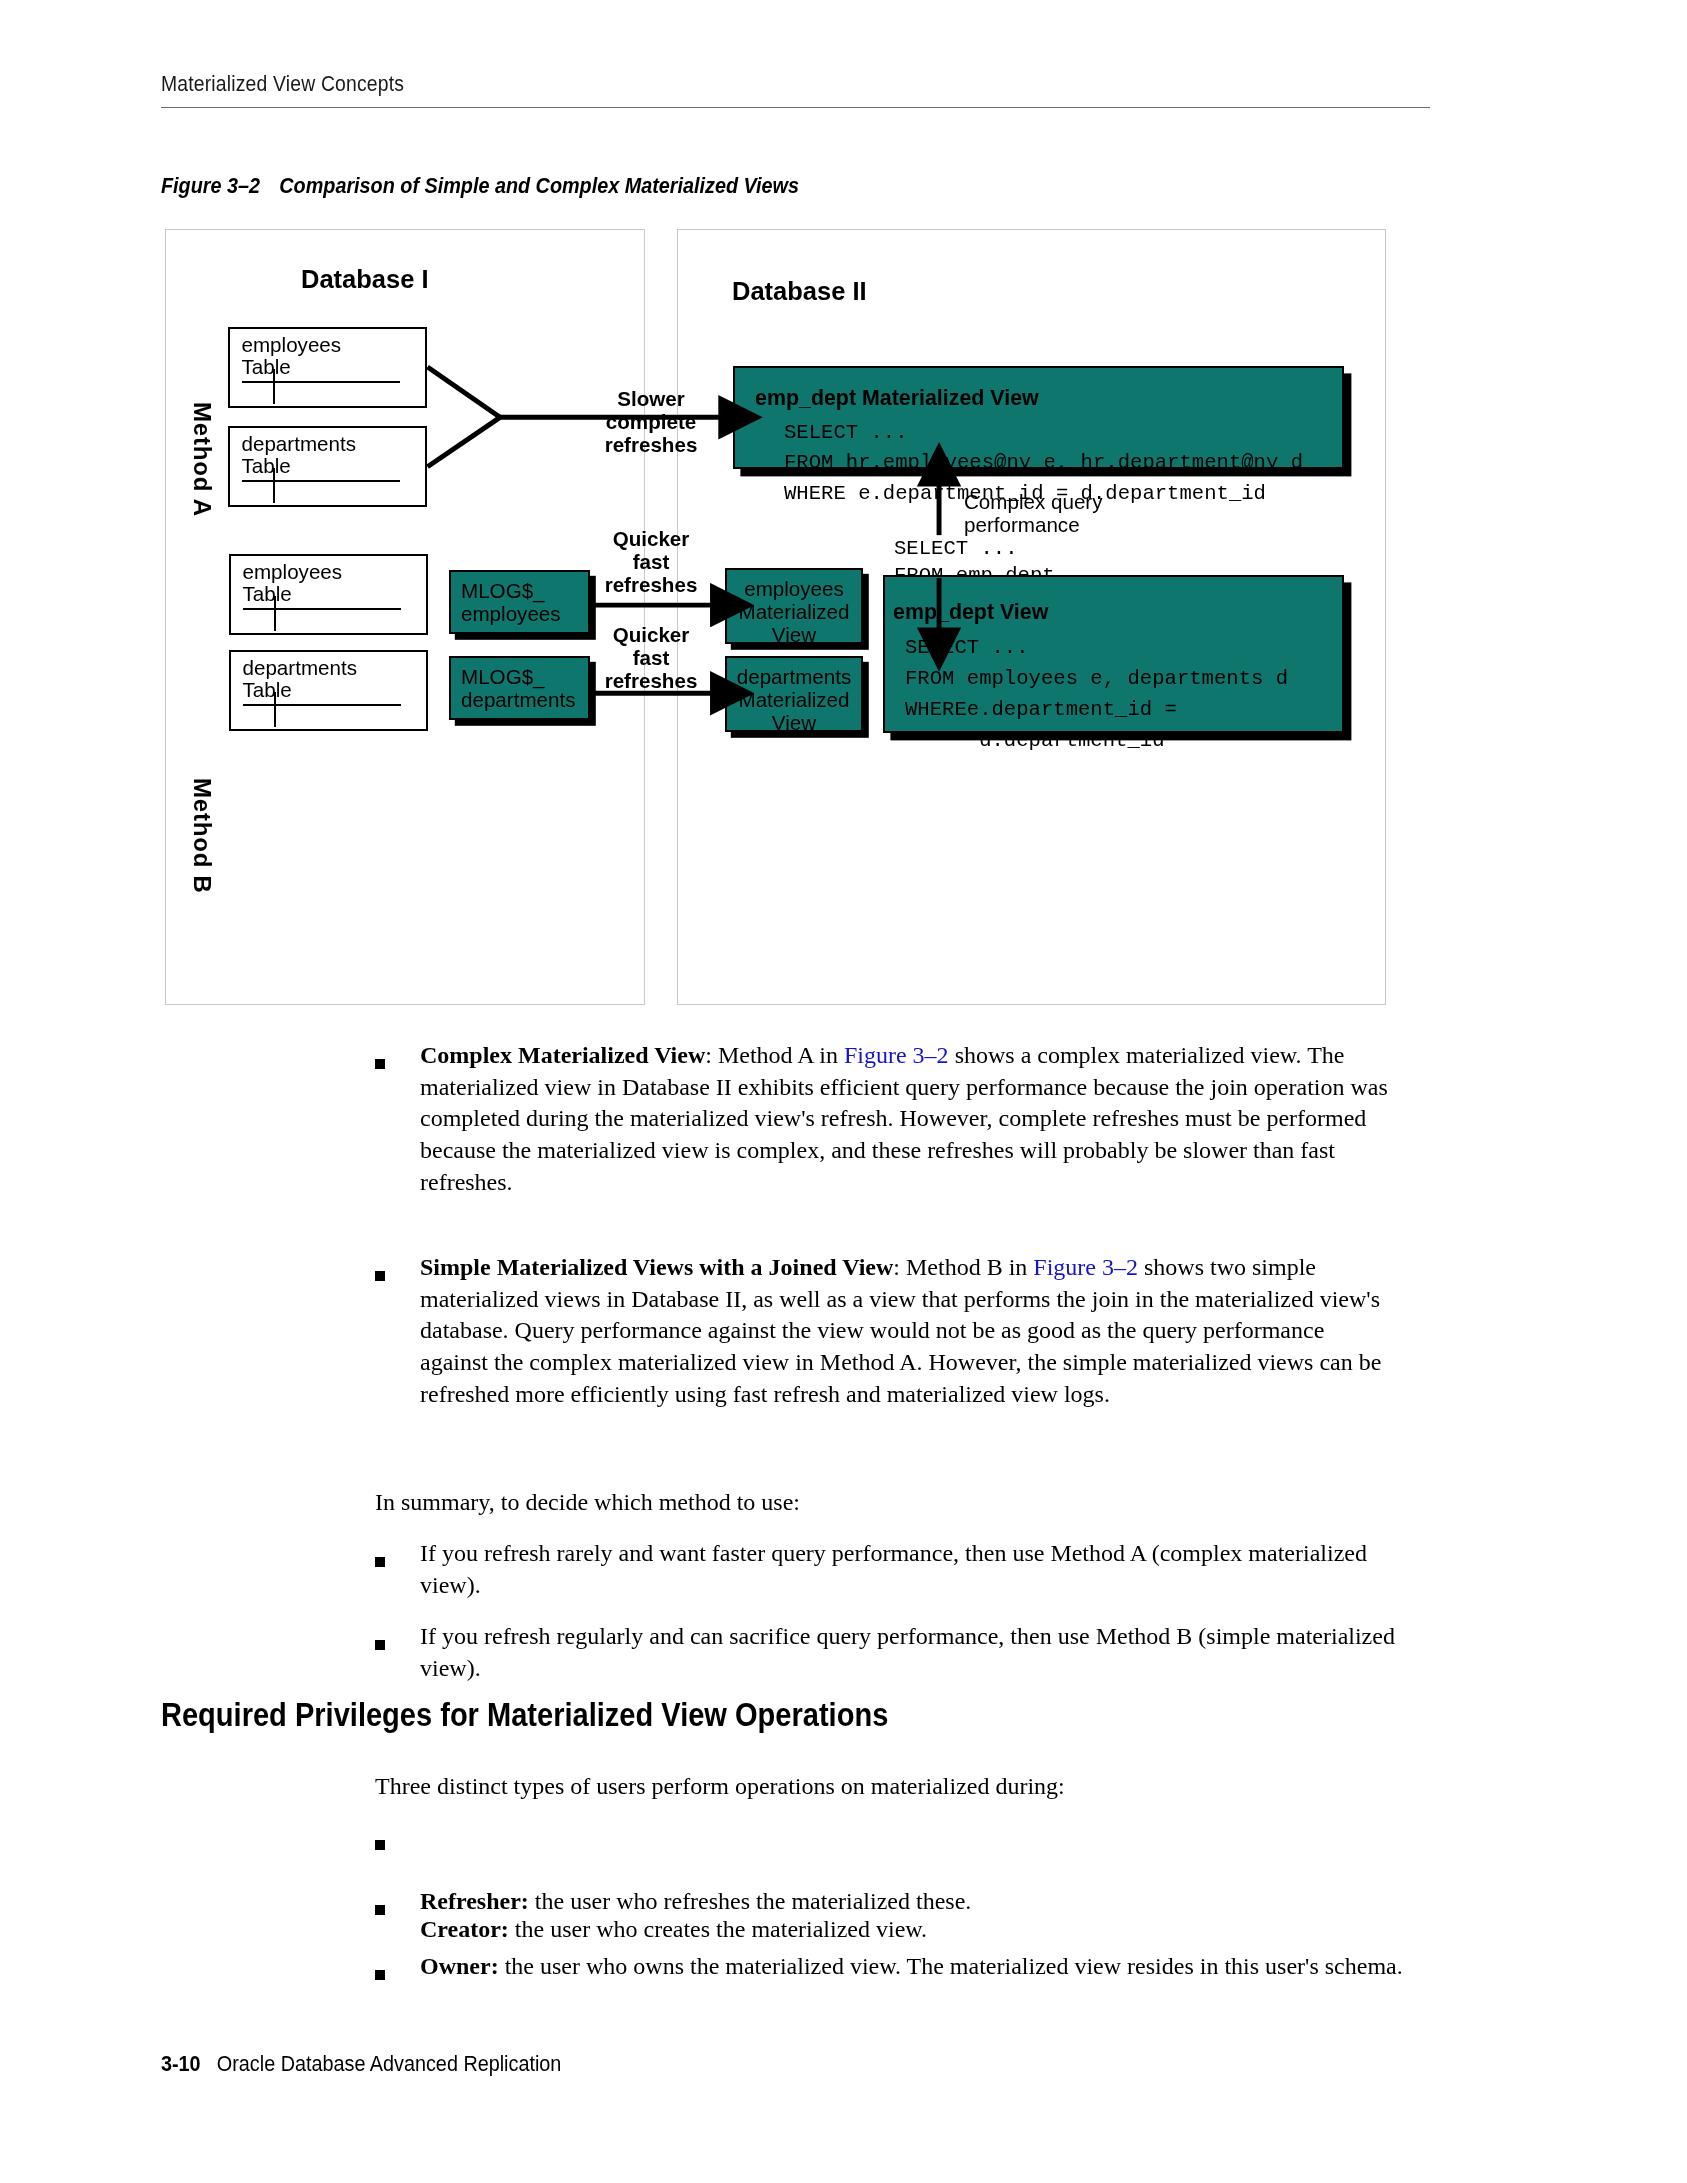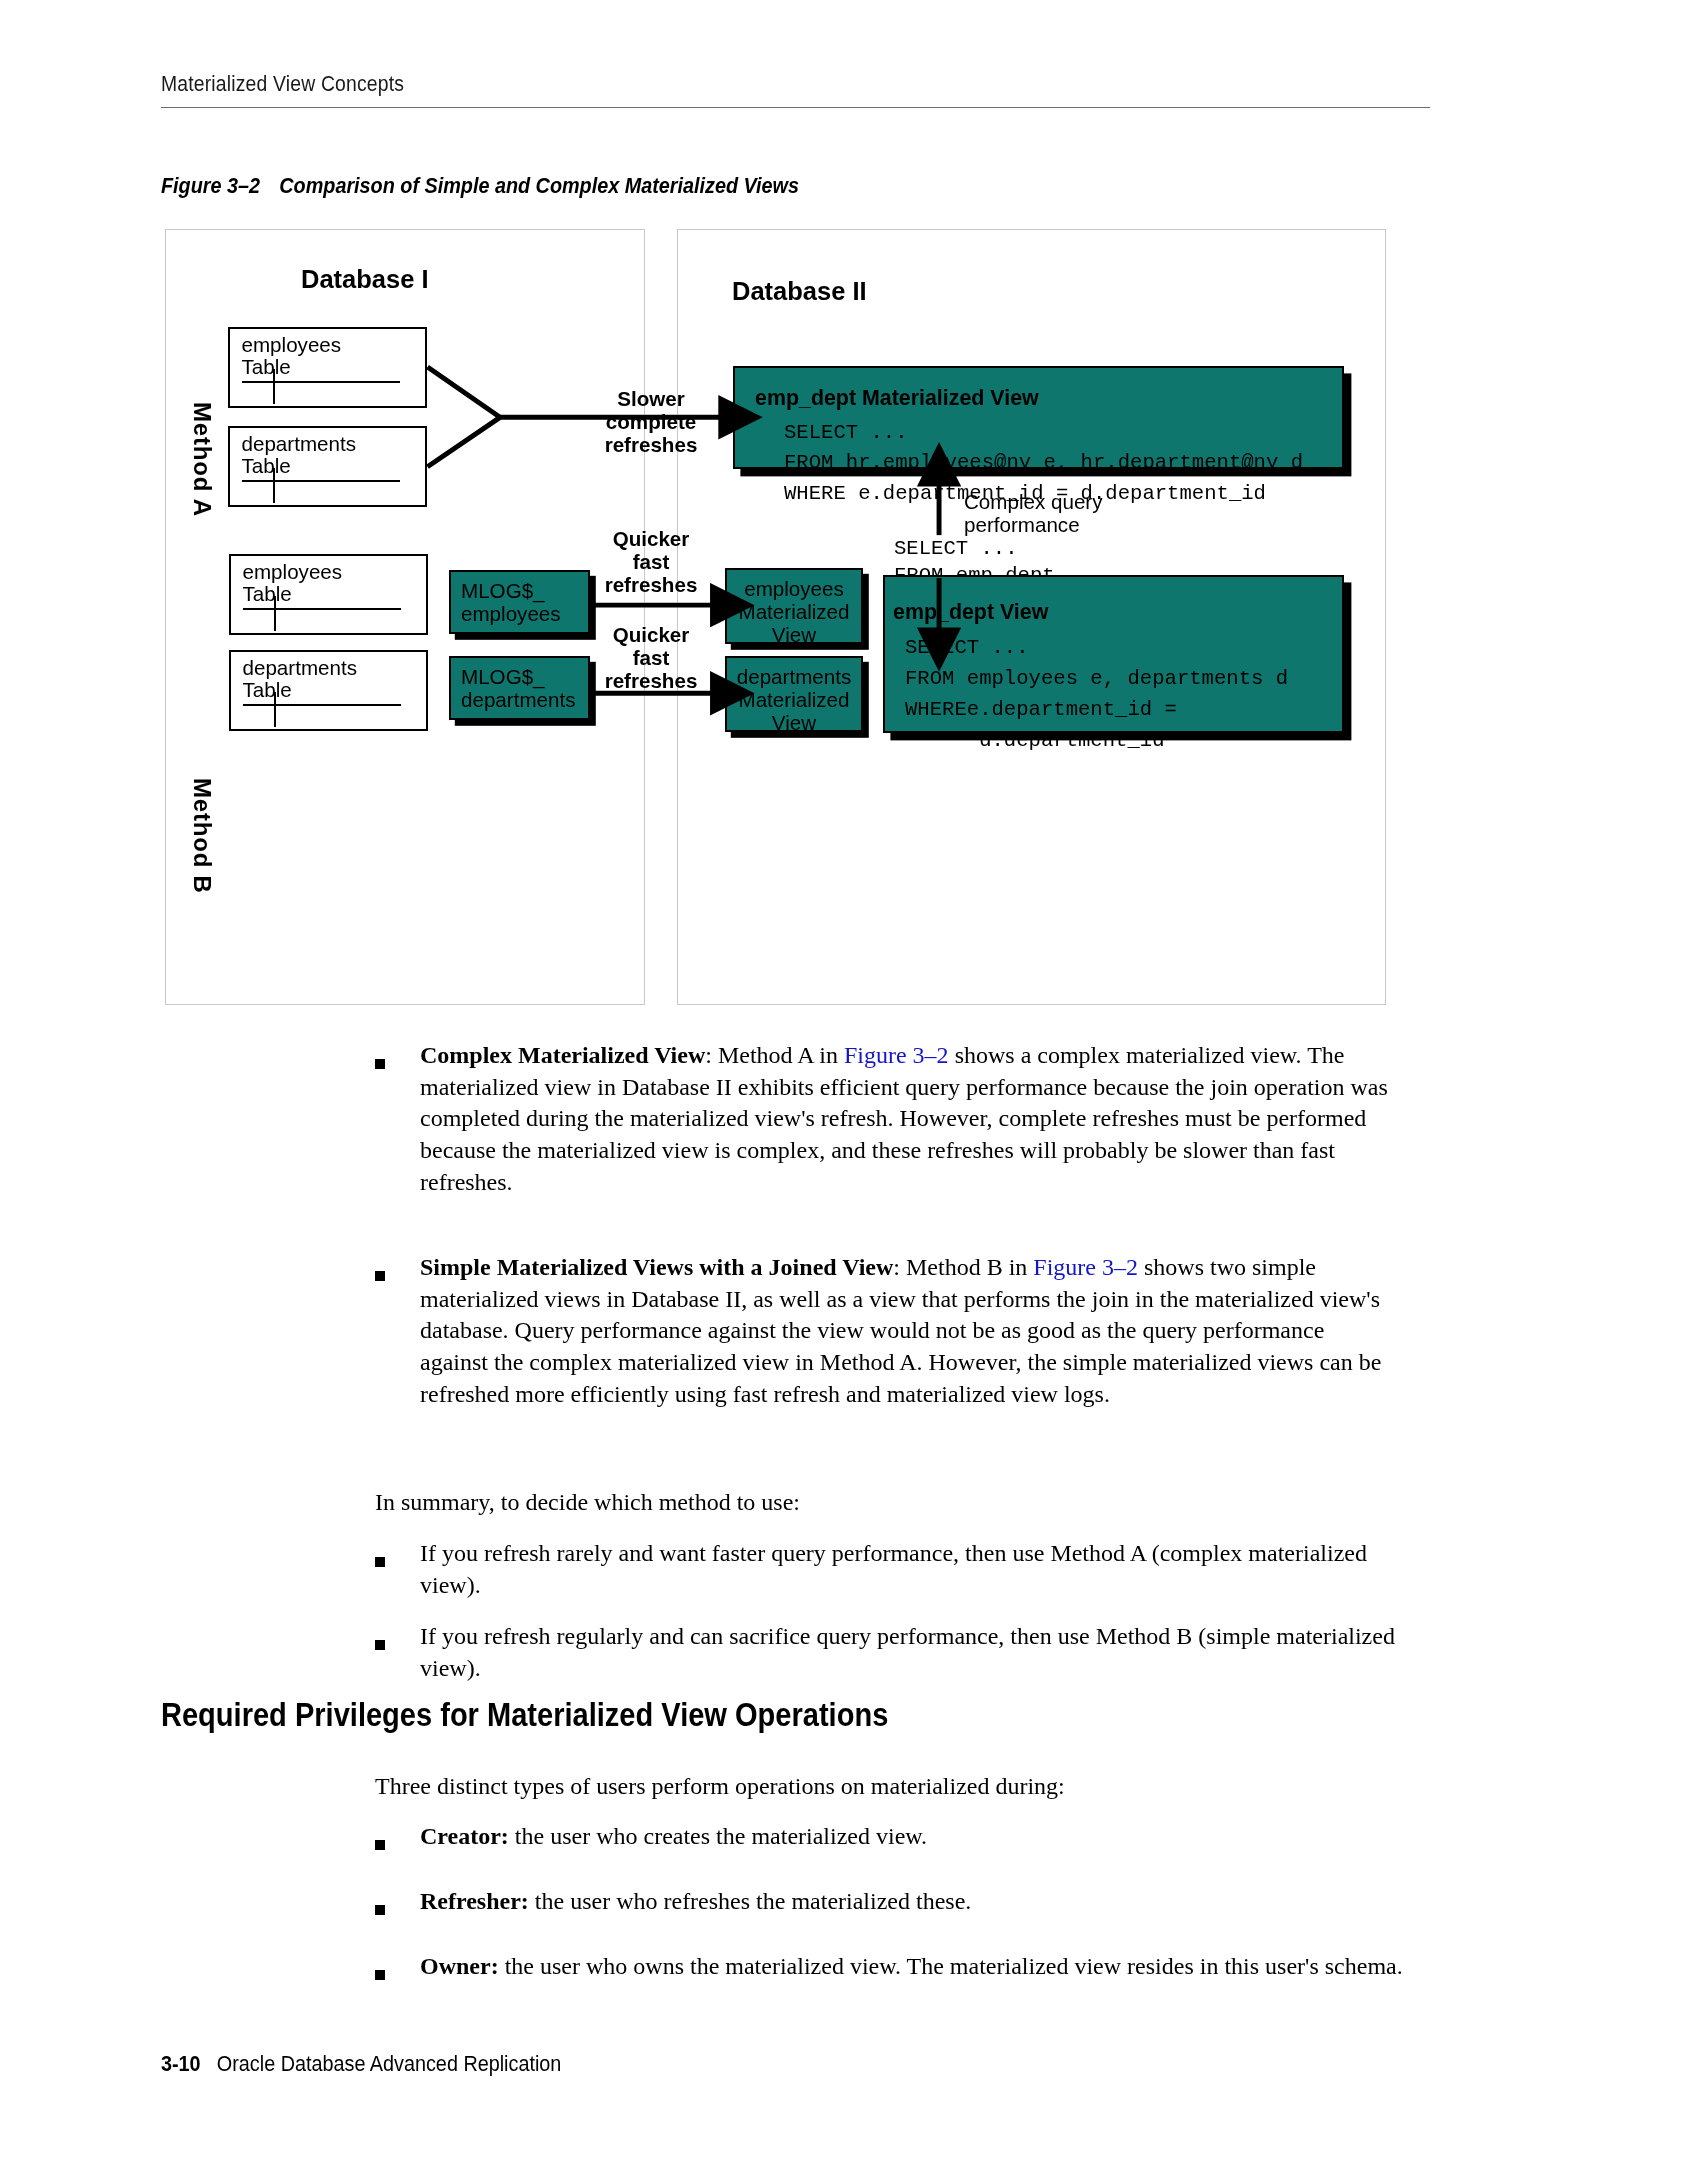--- a/index.html
+++ b/index.html
@@ -215,21 +215,21 @@
 <div class="body-block" style="left:420px;top:1538px;width:976px;">If you refresh rarely and want faster query performance, then use Method A (complex materialized view).</div>
 
 <span class="bullet" style="left:375px;top:1640px;"></span>
 <div class="body-block" style="left:420px;top:1621px;width:997px;">If you refresh regularly and can sacrifice query performance, then use Method B (simple materialized view).</div>
 
 <div id="section-head">Required Privileges for Materialized View Operations</div>
 
 <div class="body-block" style="left:375px;top:1771px;width:1022px;">Three distinct types of users perform operations on materialized during:</div>
 
 <span class="bullet" style="left:375px;top:1840px;"></span>
-<div class="body-block" style="left:420px;top:1821px;width:976px;">
+<div class="body-block" style="left:420px;top:1914px;width:976px;">
   <b>Creator:</b><span> the user who creates the materialized view.</span>
 </div>
 
 <span class="bullet" style="left:375px;top:1905px;"></span>
 <div class="body-block" style="left:420px;top:1886px;width:976px;">
   <b>Refresher:</b><span> the user who refreshes the materialized these.</span>
 </div>
 
 <span class="bullet" style="left:375px;top:1970px;"></span>
 <div class="body-block" style="left:420px;top:1951px;width:997px;">

